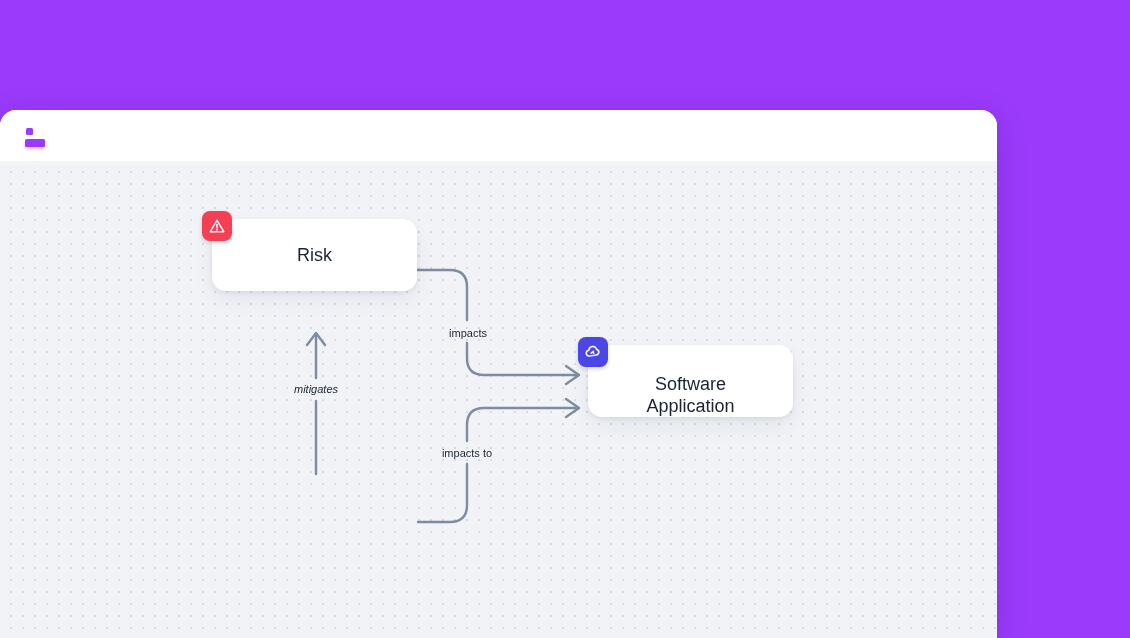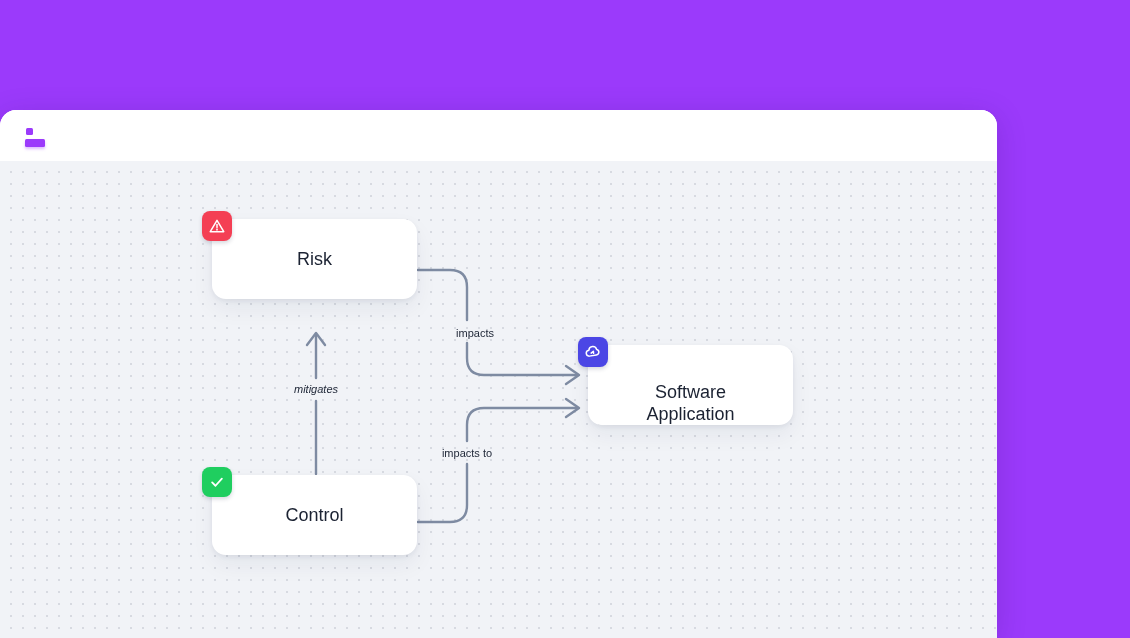--- a/index.html
+++ b/index.html
@@ -77,21 +77,21 @@
     transform: translate(-50%, -50%);
     font-size: 11px;
     color: #222A3A;
     white-space: nowrap;
     cursor: default;
   }
 
   
   .node {
     position: absolute;
-    width: 205px; height: 80px;
+    width: 205px; height: 72px;
     background: #FFFFFF;
     border-radius: 14px;
     box-shadow: 0 2px 5px rgba(25, 35, 65, 0.07), 0 10px 22px rgba(25, 35, 65, 0.06);
     display: flex;
     align-items: center;
     justify-content: center;
     cursor: pointer;
   }
   .node-label {
     font-size: 18px;
@@ -148,43 +148,35 @@
         <path d="M 307 184 L 316 172 L 325 184"></path>
       </g>
 
       <g>
         <path d="M 418 361 H 450 Q 467 361 467 344 V 303"></path>
         <path d="M 467 280 V 264 Q 467 247 484 247 H 576"></path>
         <path d="M 566 238 L 579 247 L 566 256"></path>
       </g>
     </svg>
 
-    <div class="edge-label" style="left:468px; top:172px;margin-left:7px;">impacts</div>
+    <div class="edge-label" style="left:468px; top:172px;">impacts</div>
     <div class="edge-label" style="left:316px; top:228px;font-style:italic;">mitigates</div>
     <div class="edge-label" style="left:467px; top:292px;">impacts to</div>
 
     <div class="node node-risk">
       <div class="badge badge-risk">
         <svg width="18" height="18" viewBox="0 0 24 24" fill="none" stroke="#FFFFFF" stroke-width="2" stroke-linecap="round" stroke-linejoin="round">
           <path d="M12 4.5 L21 19.5 H3 Z"></path>
           <line x1="12" y1="10" x2="12" y2="14"></line>
           <circle cx="12" cy="16.8" r="0.4" fill="#FFFFFF"></circle>
         </svg>
       </div>
       <span class="node-label">Risk</span>
     </div>
 
-    <div class="node node-control">
-      <div class="badge badge-control">
-        <svg width="18" height="18" viewBox="0 0 24 24" fill="none" stroke="#FFFFFF" stroke-width="2.4" stroke-linecap="round" stroke-linejoin="round">
-          <polyline points="5.5,12.5 10,17 18.5,7.5"></polyline>
-        </svg>
-      </div>
-      <span class="node-label">Control</span>
-    </div>
 
     <div class="node node-swapp">
       <div class="badge badge-swapp">
         <svg width="18" height="18" viewBox="0 0 24 24" fill="none" stroke="#FFFFFF" stroke-width="2" stroke-linecap="round" stroke-linejoin="round">
           <path d="M7 17.5 a4 4 0 0 1 -0.5 -7.97 A5.3 5.3 0 0 1 16.9 8.6 A3.7 3.7 0 0 1 16.5 15.9 Z"></path>
           <path d="M9.5 13.5 L12.5 11 L12.8 13.8"></path>
         </svg>
       </div>
       <span class="node-label">Software Application</span>
     </div>

